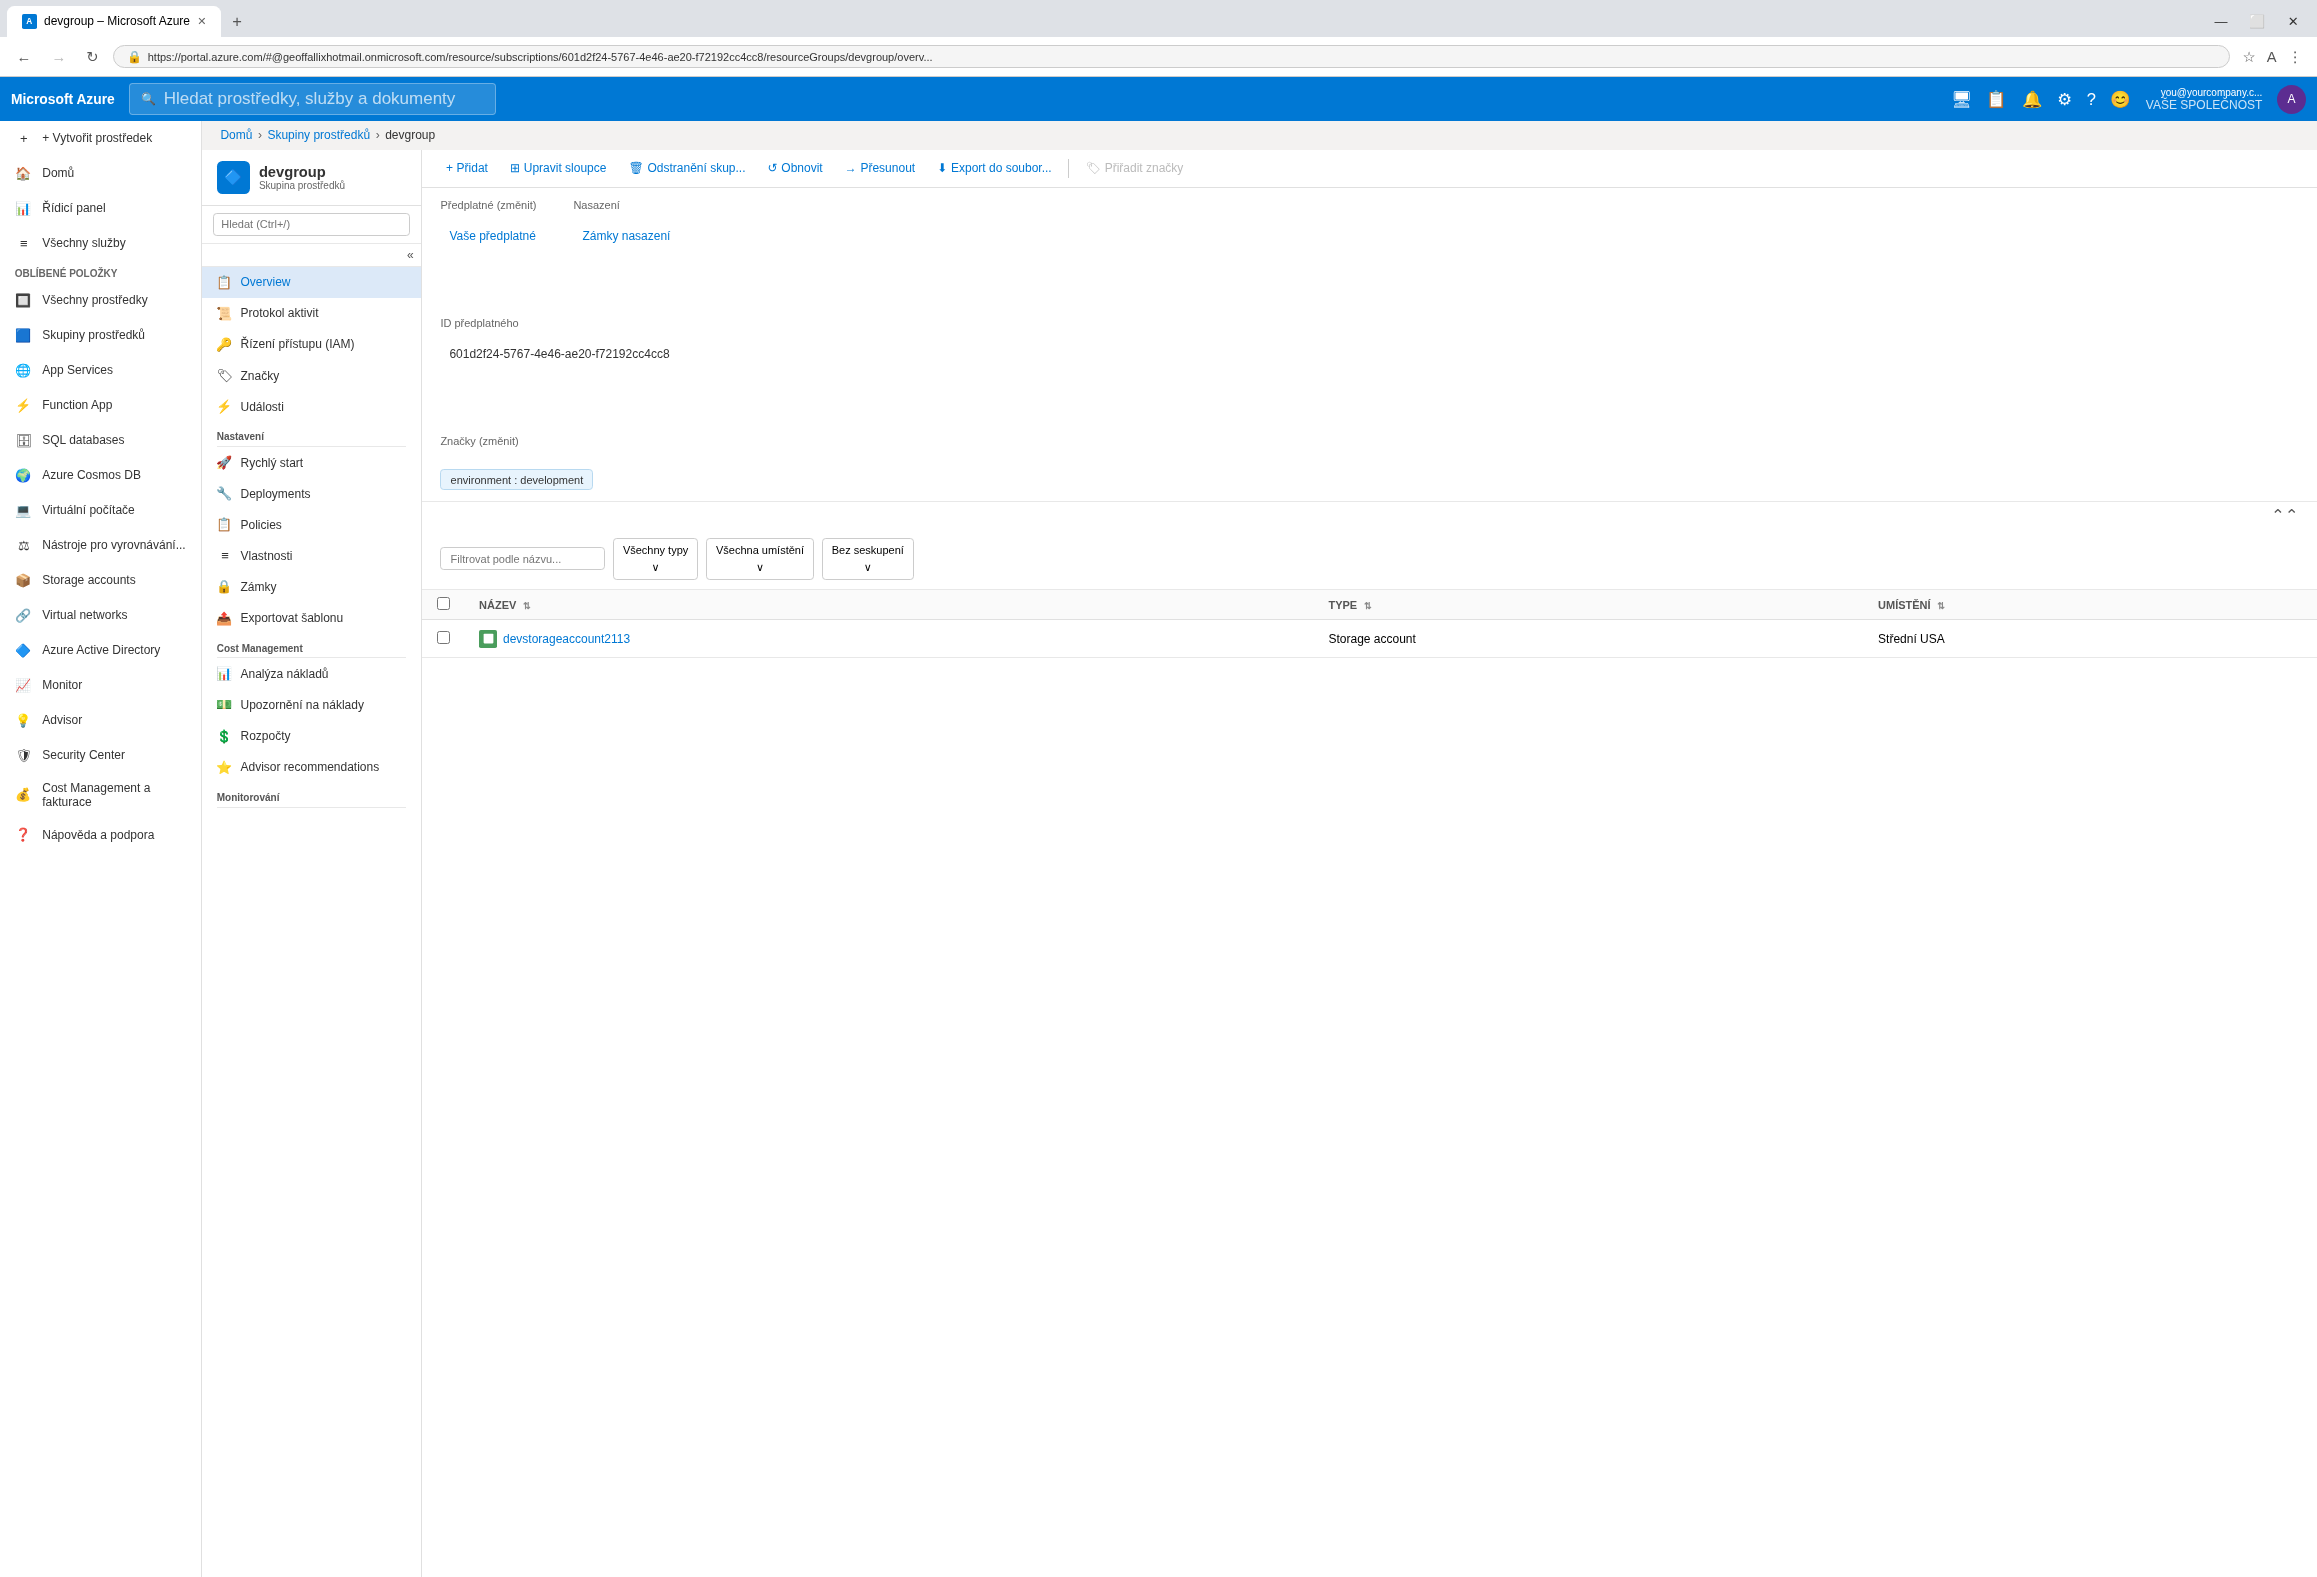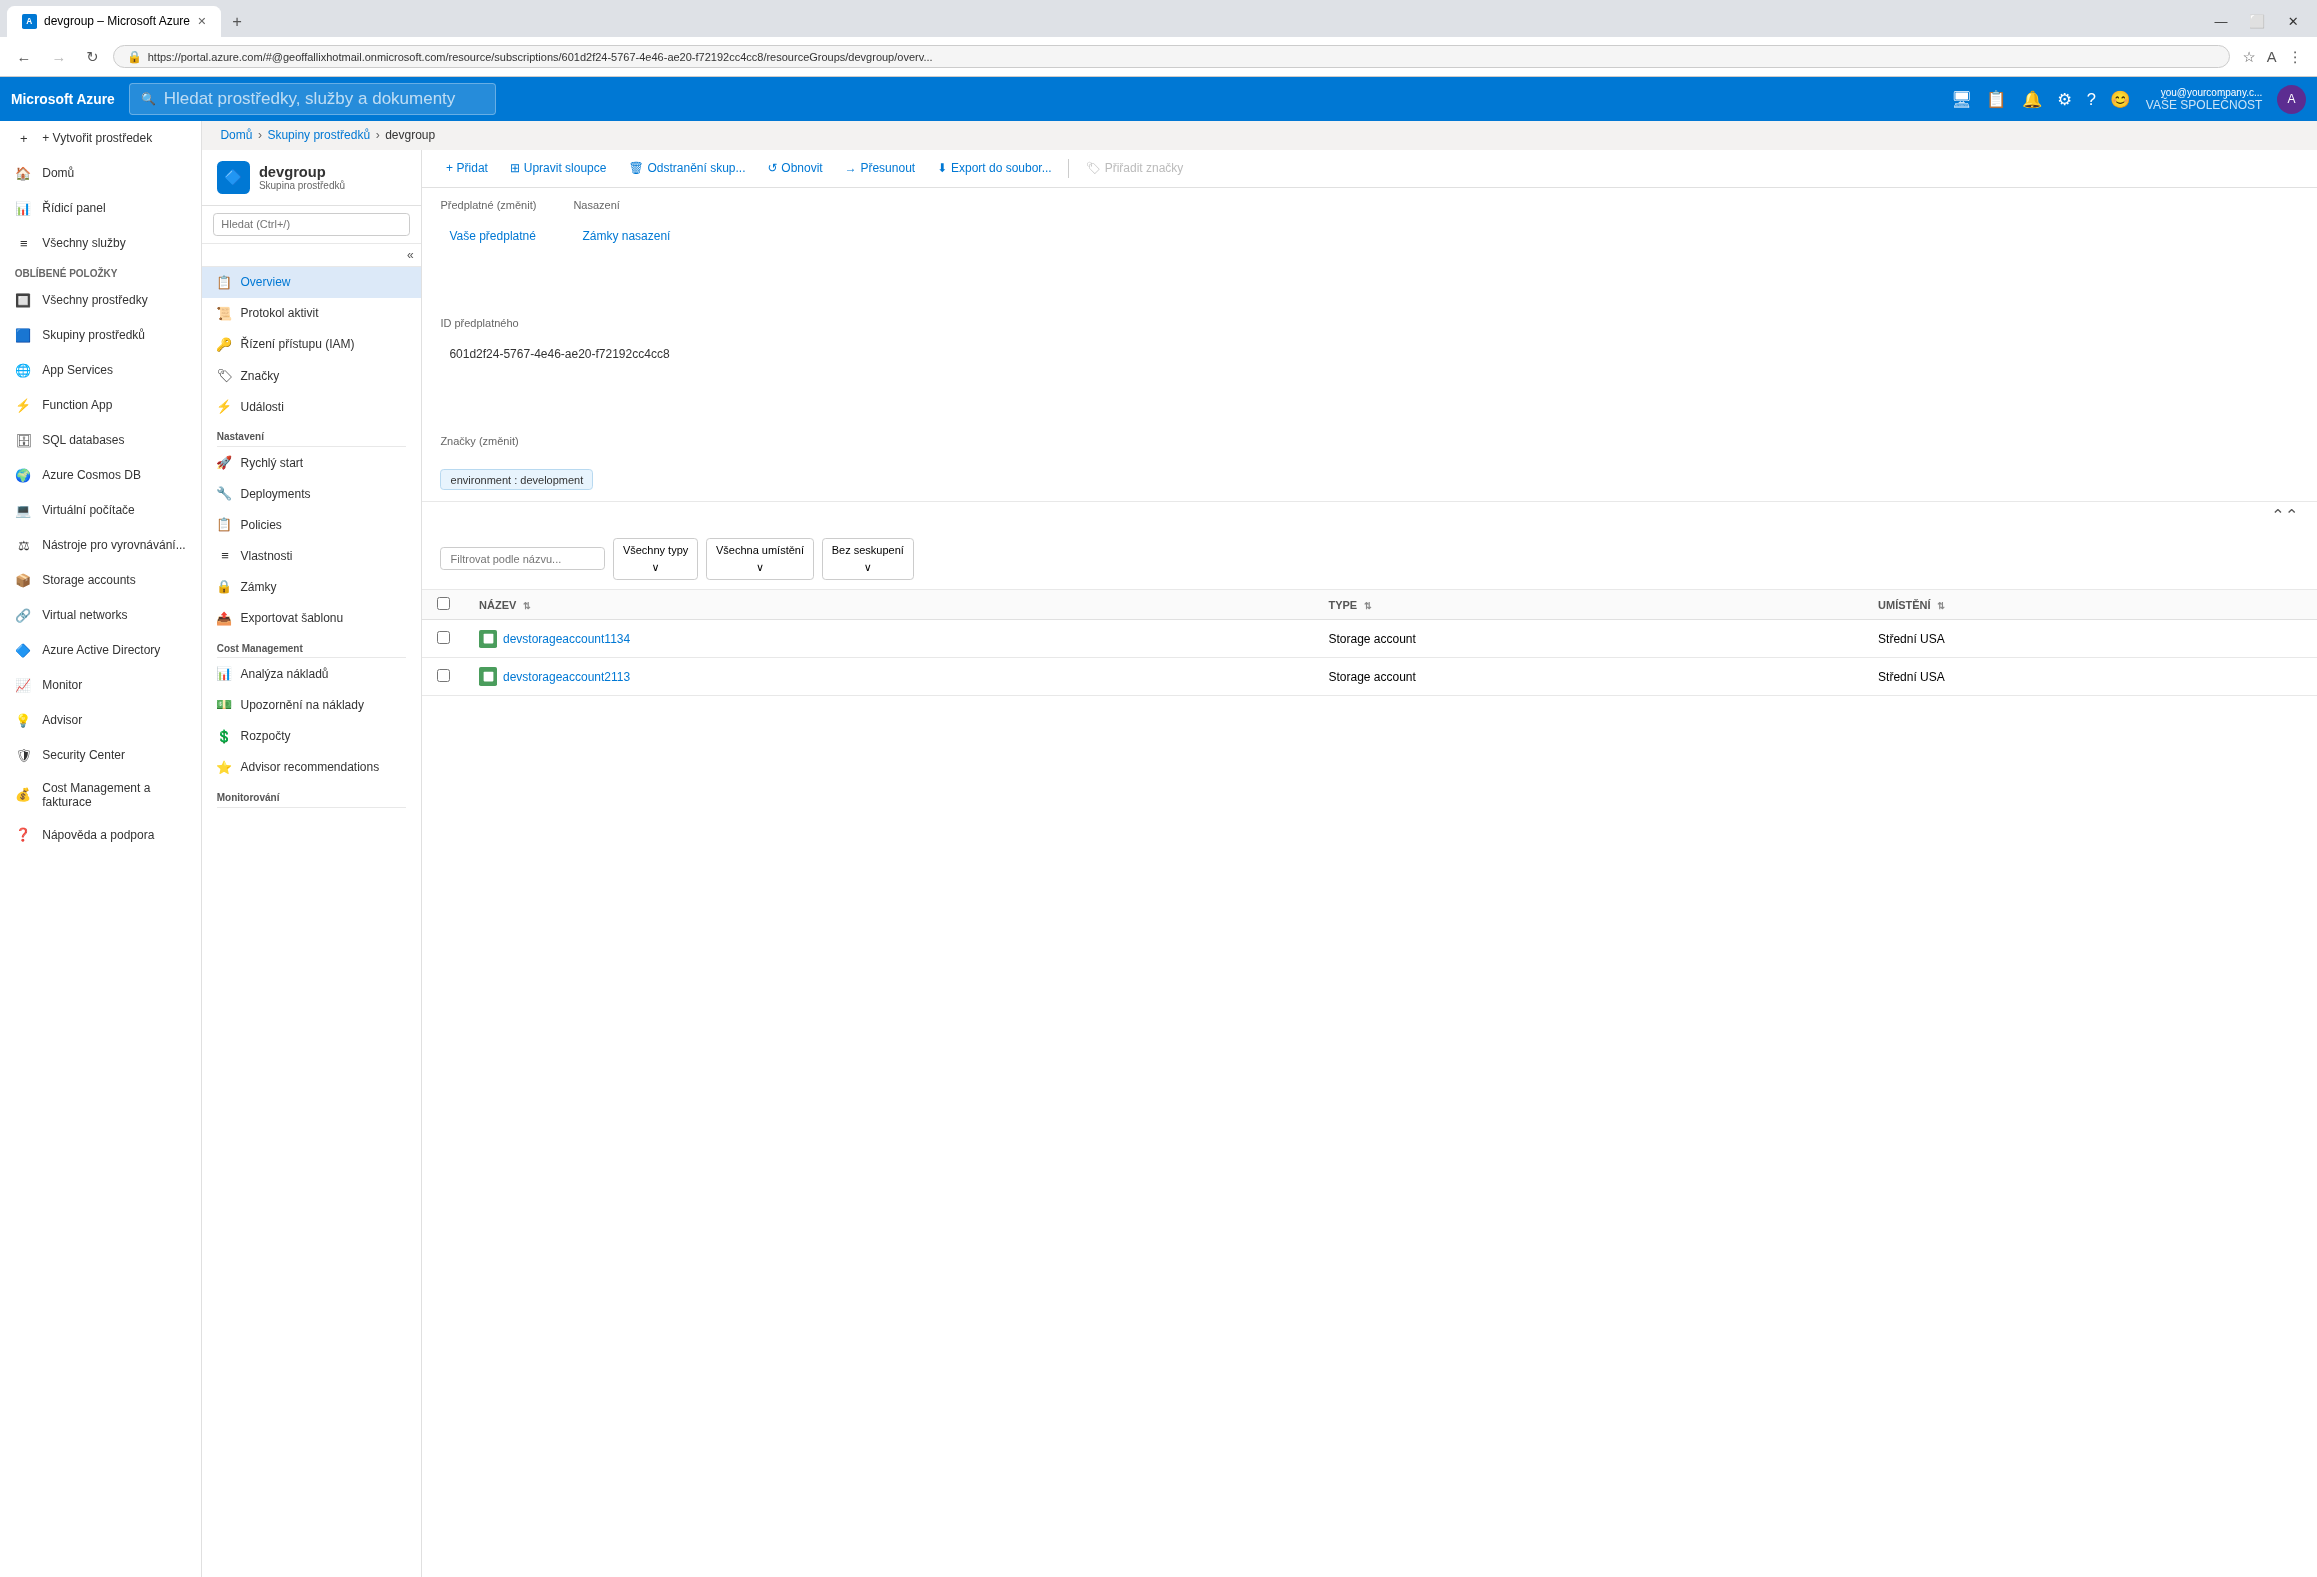--- a/index.html
+++ b/index.html
@@ -460,37 +460,20 @@
                     <span>TYPE</span>
                     <span class="sort-icon">⇅</span>
                   </th>
                   <th>
                     <span>UMÍSTĚNÍ</span>
                     <span class="sort-icon">⇅</span>
                   </th>
                 </tr>
               </thead>
               <tbody id="resource-table-body">
-              <tr>
-      <td class="check-col">
-        <input type="checkbox" style="">
-      </td>
-      <td>
-        <a class="resource-name-link">
-          <div class="resource-icon">
-            <svg viewBox="0 0 16 16" fill="white">
-                            <rect x="2" y="2" width="12" height="12" rx="1"></rect>
-                          </svg>
-          </div>
-          devstorageaccount1134
-        </a>
-      </td>
-      <td>Storage account</td>
-      <td>Střední USA</td>
-    </tr>
                   <tr>
       <td class="check-col">
         <input type="checkbox" style="">
       </td>
       <td>
         <a class="resource-name-link">
           <div class="resource-icon">
             <svg viewBox="0 0 16 16" fill="white">
                             <rect x="2" y="2" width="12" height="12" rx="1"></rect>
                           </svg>

